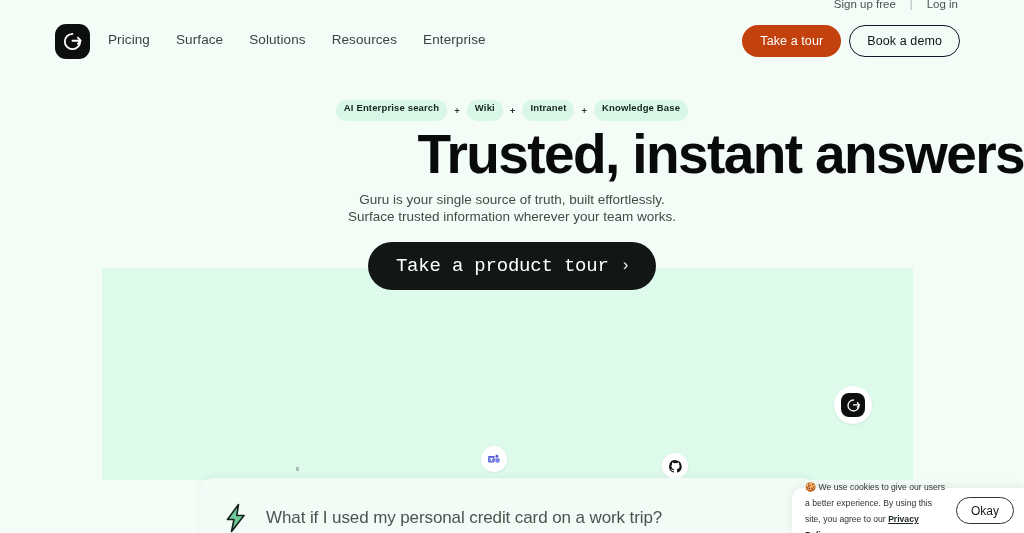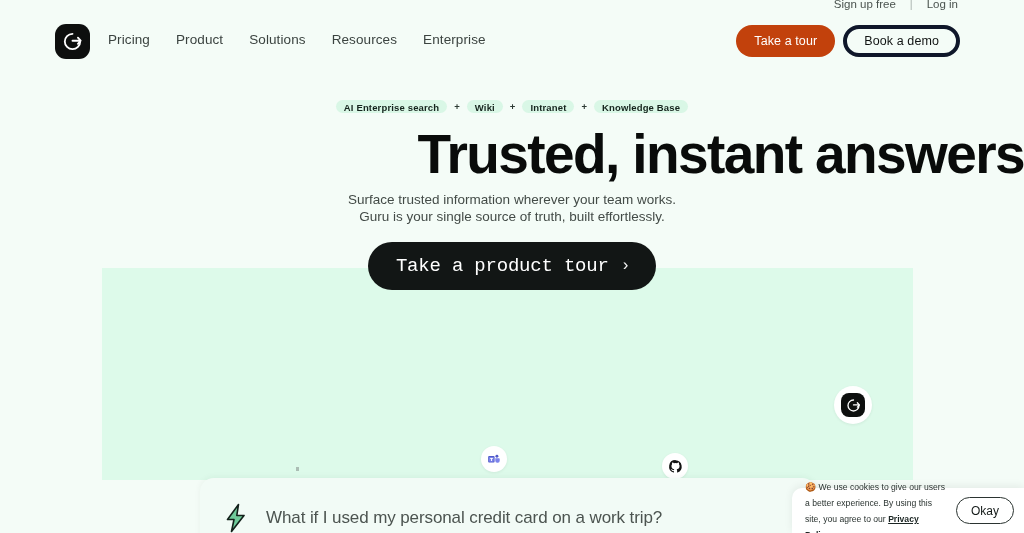--- a/index.html
+++ b/index.html
@@ -82,21 +82,21 @@
     padding: 0 18px;
     font-size: 12.5px;
     font-family: "Liberation Sans", sans-serif;
     letter-spacing: 0.1px;
     cursor: pointer;
     white-space: nowrap;
   }
   .btn-outline {
     background: transparent;
     color: #111413;
-    border: 4px solid #0f172a;
+    border: 1px solid #0f172a;
     border-radius: 20px;
     height: 32px;
     padding: 0 17px;
     font-size: 12.5px;
     font-family: "Liberation Sans", sans-serif;
     letter-spacing: 0.1px;
     cursor: pointer;
     white-space: nowrap;
   }
 
@@ -112,21 +112,21 @@
     gap: 7px;
     z-index: 20;
   }
   .tag {
     background: #d9f7e6;
     color: #15241d;
     font-size: 9.5px;
     font-weight: bold;
     letter-spacing: 0.15px;
     border-radius: 10px;
-    padding: 3px 8px 0 8px;
+    padding: 3px 8px 8px 8px;
     white-space: nowrap;
     line-height: 1;
   }
   .tag-plus {
     color: #2d3a34;
     font-size: 9.5px;
     font-weight: bold;
     line-height: 1;
   }
 
@@ -337,21 +337,21 @@
   <div class="logo">
     <svg width="21" height="21" viewBox="0 0 24 24">
       <path d="M12 3.2a8.8 8.8 0 1 0 8.8 8.8" fill="none" stroke="#ffffff" stroke-width="2.1" stroke-linecap="round"></path>
       <path d="M12 11.1h8.8" fill="none" stroke="#ffffff" stroke-width="2.1" stroke-linecap="round"></path>
       <path d="M18.2 7.6l3.1 3.5-3.1 3.5" fill="none" stroke="#ffffff" stroke-width="2.1" stroke-linecap="round" stroke-linejoin="round"></path>
     </svg>
   </div>
 
   <nav class="nav">
     <span class="nav-item">Pricing</span>
-    <span class="nav-item">Product</span>
+    <span class="nav-item">Surface</span>
     <span class="nav-item">Solutions</span>
     <span class="nav-item">Resources</span>
     <span class="nav-item">Enterprise</span>
   </nav>
 
   <div class="top-links">
     <span class="top-link">Sign up free</span>
     <span class="sep">|</span>
     <span class="top-link">Log in</span>
   </div>
@@ -368,22 +368,22 @@
   <span class="tag">Wiki</span>
   <span class="tag-plus">+</span>
   <span class="tag">Intranet</span>
   <span class="tag-plus">+</span>
   <span class="tag">Knowledge Base</span>
 </div>
 
 <h1 class="hero-title">Trusted, instant answers</h1>
 
 <div class="hero-sub">
+  <div>Guru is your single source of truth, built effortlessly.</div>
   <div>Surface trusted information wherever your team works.</div>
-  <div>Guru is your single source of truth, built effortlessly.</div>
 </div>
 
 <div class="cta-wrap">
   <button class="cta-btn">
     <span>Take a product tour</span>
     <span class="cta-chev">›</span>
   </button>
 </div>
 
 <div class="cookie">

